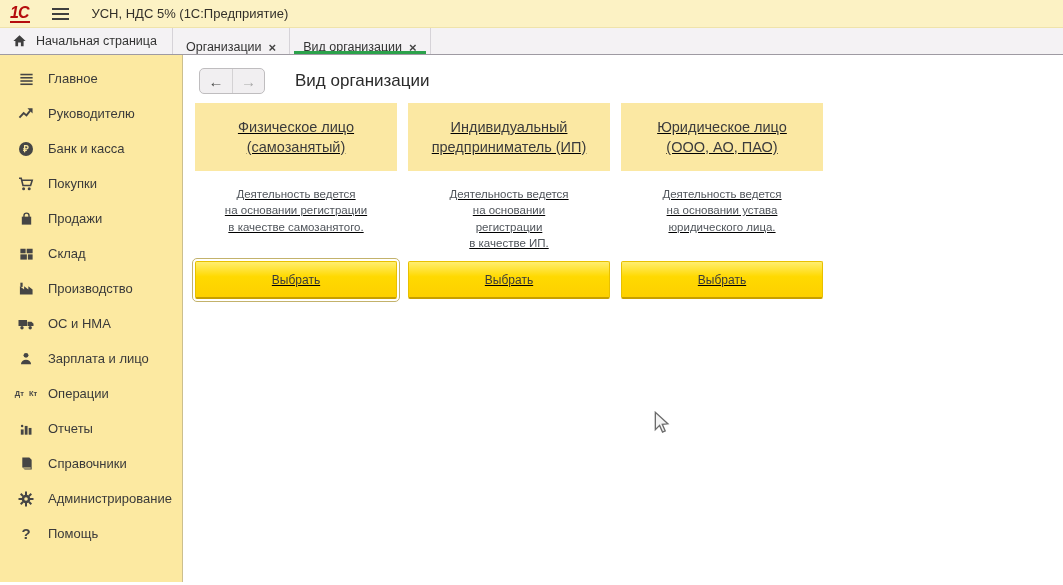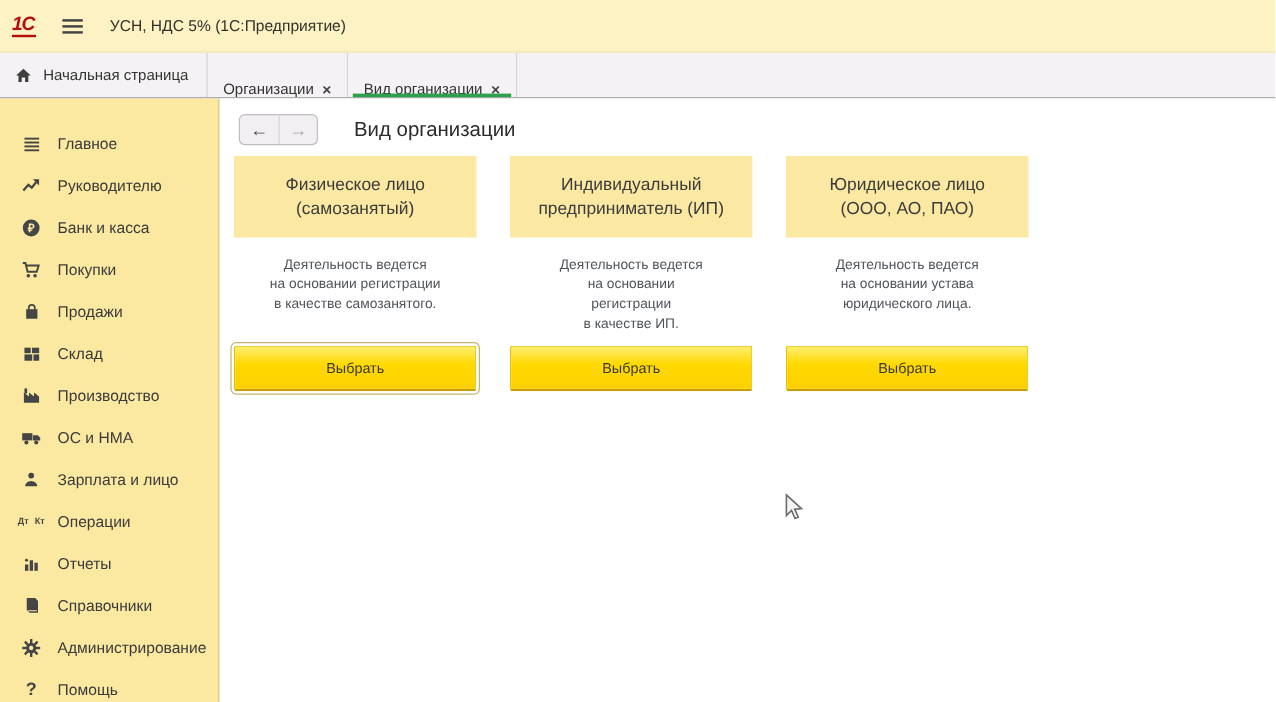--- a/index.html
+++ b/index.html
@@ -3,56 +3,56 @@
 <meta charset="utf-8">
 <style>
   * { margin:0; padding:0; box-sizing:border-box; }
   html,body { background:#ffffff; }
   body { font-family:"Liberation Sans", sans-serif; }
 
   .window { position:relative; width:1063px; height:585px; overflow:hidden; background:#fff; }
 
   
   .titlebar {
-    height:44px; background:#fcf2c4; display:flex; align-items:center;
+    height:28px; background:#fcf2c4; display:flex; align-items:center;
     padding-left:10px; border-bottom:1px solid #efe3ab;
   }
   .logo {
     color:#b50d0d; font-weight:bold; font-style:italic; font-size:16px;
     border-bottom:2px solid #b50d0d; line-height:15px; padding:0 2px 1px 0;
     letter-spacing:-1px;
   }
   .hamburger { margin-left:22px; display:flex; flex-direction:column; gap:3px; width:17px; }
   .hamburger i { display:block; height:2px; background:#3f3f3f; }
   .titlebar-text { margin-left:22px; font-size:13px; color:#33302a; }
 
   
   .tabbar {
-    height:38px; background:#f4f2f4; border-bottom:1px solid #9e9aa2;
+    height:27px; background:#f4f2f4; border-bottom:1px solid #9e9aa2;
     display:flex; align-items:stretch;
   }
   .home-tab {
     display:flex; align-items:center; gap:9px; padding:0 15px 0 12px;
     border-right:1px solid #d6d3d8; font-size:12.5px; color:#333; cursor:default;
   }
   .tab {
     position:relative; display:flex; align-items:flex-end; gap:7px; padding:0 13px;
     border-right:1px solid #d6d3d8; font-size:12.5px; color:#333; cursor:default;
   }
   .tab .close { font-size:13px; font-weight:bold; color:#444; line-height:1; }
   .tab.active::after {
     content:""; position:absolute; left:4px; right:4px; bottom:0; height:3px;
     background:#2ba24b;
   }
 
   
   .main { display:flex; height:527px; }
   .sidebar {
     width:183px; background:#fce9a1; border-right:1px solid #ccbf8e;
-    padding-top:20px; flex:none;
+    padding-top:6px; flex:none;
   }
   .side-item { height:35px; display:flex; align-items:center; padding-left:16px; }
   .side-icon { width:20px; height:18px; display:flex; align-items:center; justify-content:center; flex:none; color:#454545; }
   .side-label { margin-left:12px; font-size:13px; color:#3a3a3a; }
   .dtkt { display:flex; flex-direction:row; font-size:7.5px; font-weight:bold; line-height:7px; color:#454545; }
   .dtkt .kt { margin-left:5px; }
   .glyph-icon { font-size:15px; font-weight:bold; color:#454545; line-height:1; }
 
   
   .content { flex:1; background:#ffffff; position:relative; }
@@ -61,21 +61,21 @@
     display:flex; border:1px solid #bfbdbf; border-radius:5px; overflow:hidden;
     background:#f1eff1; height:26px;
   }
   .nav-btn {
     width:32px; display:flex; align-items:center; justify-content:center;
     font-size:15px; font-weight:bold; color:#4a4a4a; background:transparent; border:none;
   }
   .nav-btn.fwd { border-left:1px solid #d4d2d4; color:#a9a9a9; }
   .page-title { margin-left:30px; font-size:17px; font-weight:normal; color:#2b2b2b; }
 
-  .cards { display:flex; gap:28px; margin:9px 0 0 12px; }
+  .cards { display:flex; gap:11px; margin:9px 0 0 12px;text-decoration:underline; }
   .card { width:202px; height:196px; display:flex; flex-direction:column; }
   .card-header {
     background:#fbe8a3; height:68px; display:flex; align-items:center; justify-content:center;
     text-align:center; font-size:14.5px; color:#3b3b3b; white-space:pre-line; line-height:1.4;
   }
   .card-desc {
     margin-top:15px; text-align:center; font-size:11.5px; line-height:1.42;
     color:#50555b; white-space:pre-line;
   }
   .select-btn {

